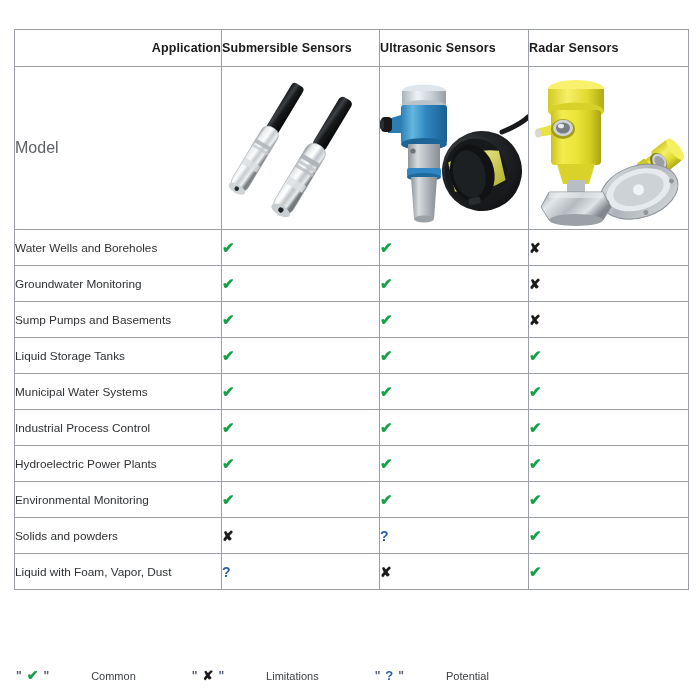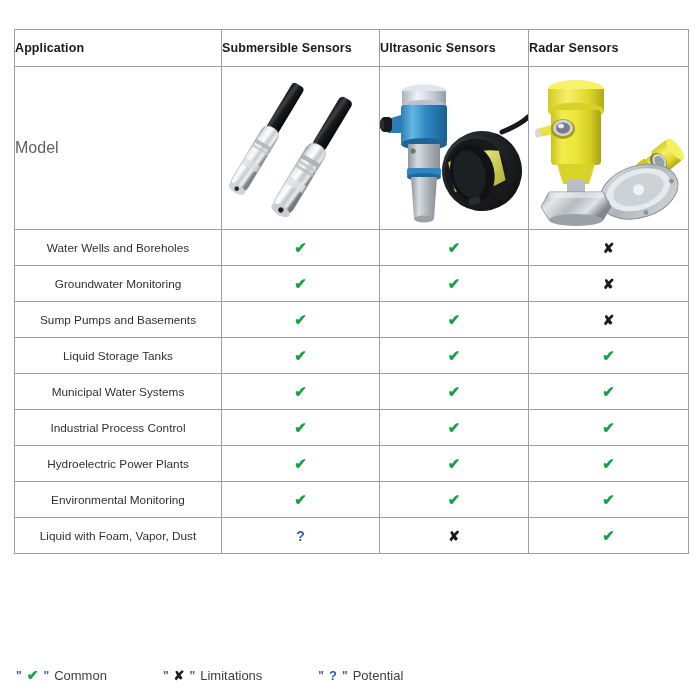--- a/index.html
+++ b/index.html
@@ -45,37 +45,37 @@
     height: 36px;
     text-align: left;
     font-size: 12.5px;
     font-weight: bold;
     color: #1a1a1a;
     letter-spacing: 0.1px;
     padding: 0 0 0 9px;
     border-bottom: 1px solid #7f878f;
   }
 
-  thead th.col-app      { width: 206px; }
+  thead th.col-app      { width: 206px; text-align: right; }
   thead th.col-sub      { width: 157px; }
   thead th.col-ultra    { width: 148px; }
   thead th.col-radar    { width: 159px; }
 
   
   tr.model-row td { height: 162px; }
   td.model-label {
     font-size: 16px;
     color: #5d6166;
     padding-left: 10px;
     vertical-align: middle;
   }
   td.model-img { position: relative; padding: 0; overflow: hidden; }
 
   
-  tr.data-row td { height: 35px; text-align: center; }
+  tr.data-row td { height: 35px; }
 
   td.app-cell {
     font-size: 11.8px;
     color: #2e3134;
     padding-left: 10px;
     white-space: nowrap;
   }
 
   td.mark-cell {
     padding-left: 10px;
@@ -114,21 +114,21 @@
     align-items: center;
     gap: 56px;
     font-size: 13px;
     color: #3b3f44;
   }
   .legend-item { display: flex; align-items: baseline; gap: 5px; white-space: nowrap; }
   .legend-quote { color: #566074; font-size: 12px; font-weight: bold; }
   .legend-sym-check { color: #17a24a; font-weight: bold; font-size: 14px; }
   .legend-sym-cross { color: #1b1b1b; font-weight: bold; font-size: 13px; }
   .legend-sym-question { color: #2b5fa8; font-weight: bold; font-size: 13px; }
-  .legend-text { color: #3b3f44; font-size: 13px; }
+  .legend-text { color: #3b3f44; font-size: 11px; margin-left: 37px; }
 
   
   .prod-svg { display: block; width: 100%; height: 100%; }
 </style>
 </head>
 <body>
 
 <div id="page">
 
   <table id="comparison-table">
@@ -385,20 +385,26 @@
           <td class="mark-cell"><span class="mark-check">✔</span></td>
           <td class="mark-cell"><span class="mark-check">✔</span></td>
         </tr>
         <tr class="data-row">
           <td class="app-cell">Environmental Monitoring</td>
           <td class="mark-cell"><span class="mark-check">✔</span></td>
           <td class="mark-cell"><span class="mark-check">✔</span></td>
           <td class="mark-cell"><span class="mark-check">✔</span></td>
         </tr>
         <tr class="data-row">
+          <td class="app-cell">Solids and powders</td>
+          <td class="mark-cell"><span class="mark-cross">✘</span></td>
+          <td class="mark-cell"><span class="mark-question">?</span></td>
+          <td class="mark-cell"><span class="mark-check">✔</span></td>
+        </tr>
+        <tr class="data-row">
           <td class="app-cell">Liquid with Foam, Vapor, Dust</td>
           <td class="mark-cell"><span class="mark-question">?</span></td>
           <td class="mark-cell"><span class="mark-cross">✘</span></td>
           <td class="mark-cell"><span class="mark-check">✔</span></td>
         </tr>
       </tbody>
   </table>
 
   <div id="legend">
 

